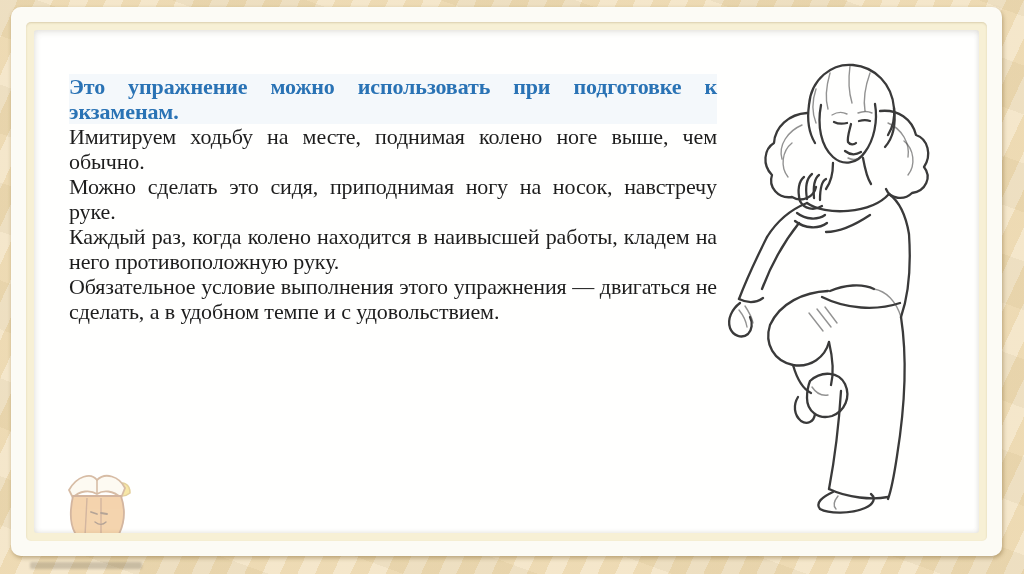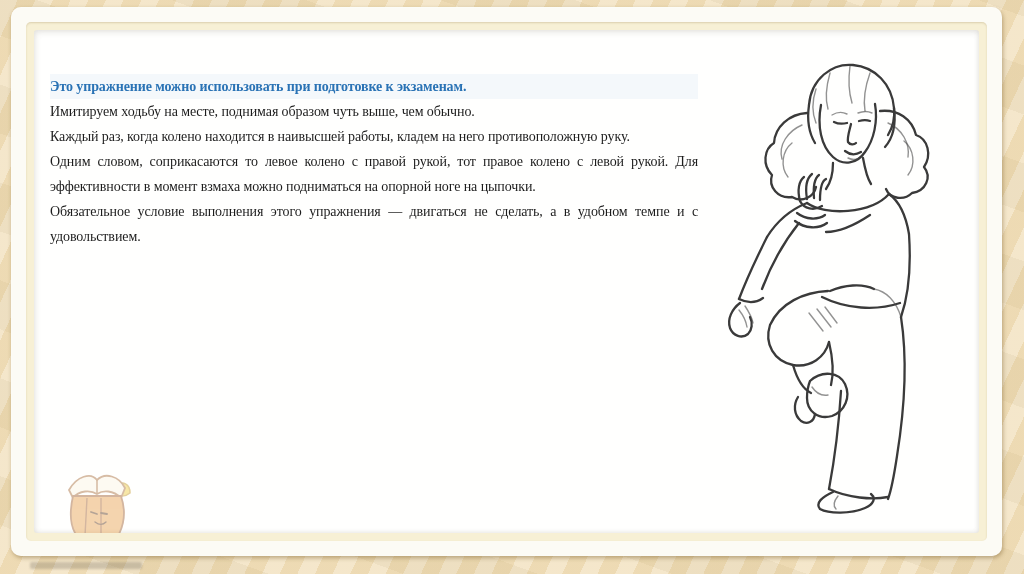--- a/index.html
+++ b/index.html
@@ -19,22 +19,22 @@
   .mat{
     position:absolute;inset:15px;background:#f7f0d5;border-radius:5px;
     box-shadow:inset 0 1px 2px rgba(140,110,60,.25);
   }
   .content{
     position:absolute;inset:8px;background:#fffffe;border-radius:3px;
     box-shadow:inset 1px 2px 6px rgba(80,70,50,.14), inset -1px -1px 4px rgba(80,70,50,.08);
     overflow:hidden;
   }
   .text-block{
-    position:absolute;left:16px;top:44px;width:648px;
-    font-size:14px;line-height:25px;color:#1d1d1d;
+    position:absolute;left:35px;top:44px;width:648px;
+    font-size:22px;line-height:25px;color:#1d1d1d;
     text-align:justify;letter-spacing:-0.1px;
   }
   .text-block p{margin:0;padding:0;}
   .slide-title{
     font-weight:bold;color:#2a73b5;
     background:rgba(150,190,225,.10);
   }
   .figure-wrap{position:absolute;left:678px;top:20px;width:258px;height:467px;}
   .books-wrap{position:absolute;left:22px;top:434px;width:82px;height:80px;opacity:.5;}
   .watermark{
@@ -47,23 +47,23 @@
 </head>
 <body>
 
 <div class="stage">
   <div class="frame-white">
     <div class="mat">
       <div class="content">
 
         <div class="text-block">
           <p class="slide-title">Это упражнение можно использовать при подготовке к экзаменам.</p>
-          <p>Имитируем ходьбу на месте, поднимая образом чуть выше, чем обычно.</p>
+          <p>Имитируем ходьбу на месте, поднимая колено ноге выше, чем обычно.</p>
+          <p>Можно сделать это сидя, приподнимая ногу на носок, навстречу руке.</p>
           <p>Каждый раз, когда колено находится в наивысшей работы, кладем на него противоположную руку.</p>
-          <p>Одним словом, соприкасаются то левое колено с правой рукой, тот правое колено с левой рукой. Для эффективности в момент взмаха можно подниматься на опорной ноге на цыпочки.</p>
           <p>Обязательное условие выполнения этого упражнения — двигаться не сделать, а в удобном темпе и с удовольствием.</p>
         </div>
 
         <div class="figure-wrap">
           <svg width="258" height="467" viewBox="0 0 258 465">
 
             <path class="ln" d="M97,54 C99,28 120,12 141,14 C163,16 180,33 182,57 C183,67 181,76 176,84"></path>
             <path class="thin" d="M118,22 C114,36 113,48 116,58"></path>
             <path class="thin" d="M138,15 C136,30 137,42 140,52"></path>
             <path class="thin" d="M158,22 C153,36 151,48 153,60"></path>

